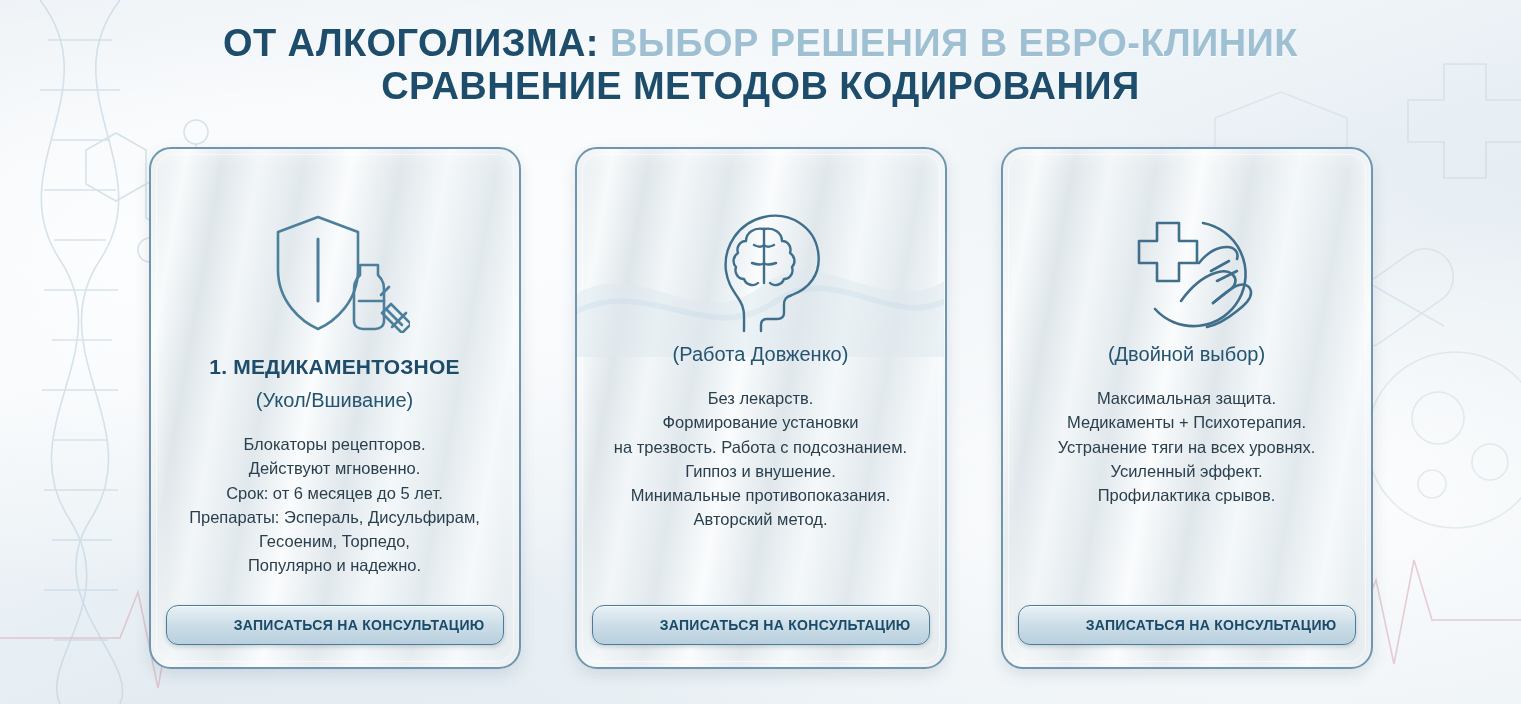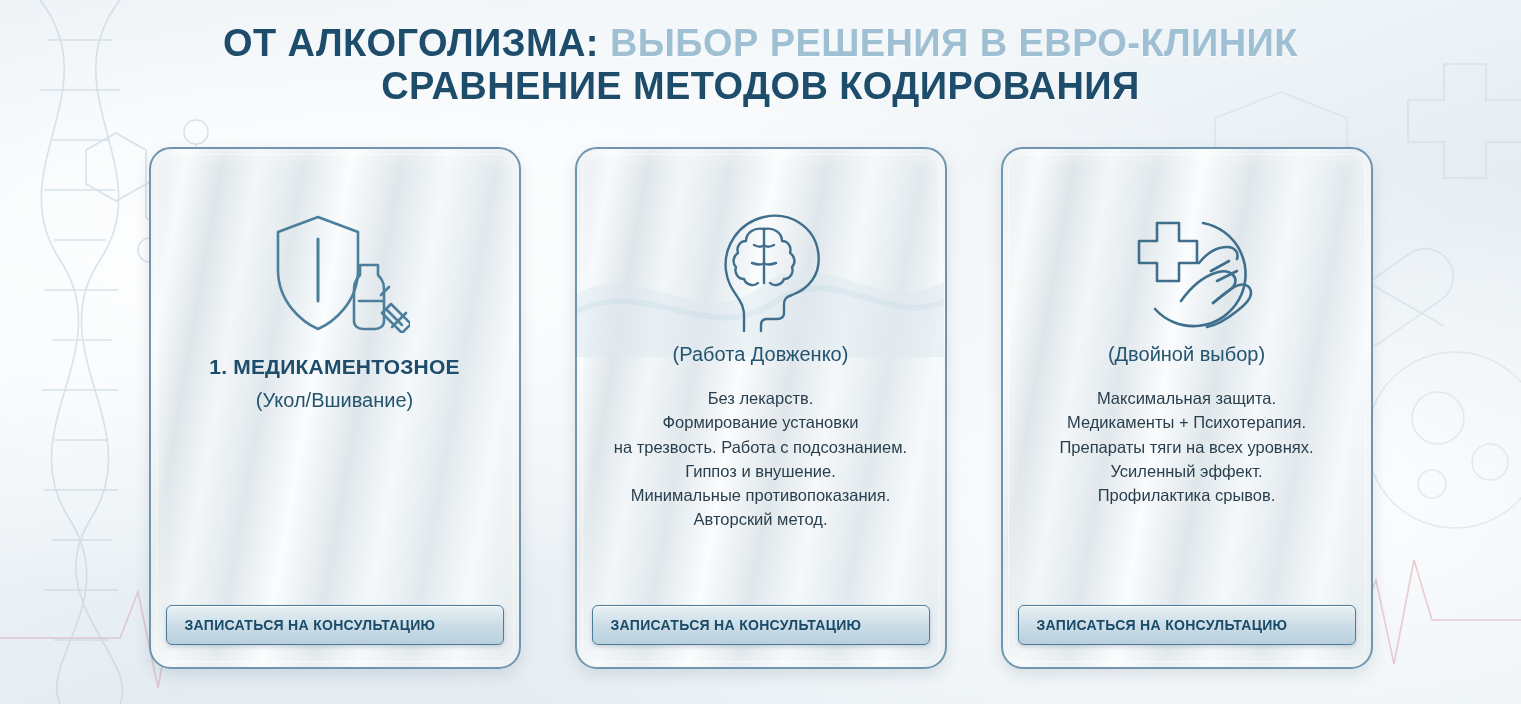--- a/index.html
+++ b/index.html
@@ -125,28 +125,28 @@
     z-index: 2;
     white-space: pre-line;
   }
   .card-cta {
     position: absolute;
     bottom: 22px;
     left: 50%;
     transform: translateX(-50%);
     min-width: 300px;
     padding: 11px 18px;
-    border-radius: 6px;
+    border-radius: 12px;
     border: 1px solid #4a7c99;
     background: linear-gradient(180deg, #e9f1f5 0%, #ccdde7 50%, #b9d0de 100%);
     color: #194a67;
     font-size: 14px;
     font-weight: bold;
     letter-spacing: 0.3px;
-    text-align: left;
+    text-align: right;
     text-transform: uppercase;
     box-shadow: 0 2px 4px rgba(40,70,90,0.2), inset 0 1px 0 rgba(255,255,255,0.85);
     cursor: pointer;
     z-index: 3;
   }
 
   
   .wave-bg {
     position: absolute;
     top: 60px;
@@ -230,20 +230,26 @@
           <path d="M100 60 h18 v10 c6 6 6 10 6 18 v28 c0 5 -4 8 -9 8 h-12 c-5 0 -9 -3 -9 -8 V88 c0 -8 0 -12 6 -18z"></path>
           <path d="M99 96 h25"></path>
           <path d="M132 122 l14 -14"></path>
           <path d="M126 104 l16 16"></path>
           <path d="M131 99 l-9 9 l20 20 l9 -9z"></path>
           <path d="M121 90 l8 -8"></path>
         </svg>
       </div>
       <div class="card-title">1. Медикаментозное</div>
       <div class="card-subtitle">(Укол/Вшивание)</div>
+      <div class="card-body">Блокаторы рецепторов.
+Действуют мгновенно.
+Срок: от 6 месяцев до 5 лет.
+Препараты: Эспераль, Дисульфирам,
+Гесоеним, Торпедо,
+Популярно и надежно.</div>
       <div class="card-cta">Записаться на консультацию</div>
     </div>
 
     <div class="card">
       <div class="wave-bg">
         <svg viewBox="0 0 372 150" preserveAspectRatio="none" xmlns="http://www.w3.org/2000/svg">
           <path d="M-10 92 C60 40 120 130 186 78 C250 28 310 120 382 66 L382 150 L-10 150 Z" fill="#dfeaf0" opacity="0.85"></path>
           <path d="M-10 108 C70 62 130 142 200 94 C264 50 320 128 382 88" fill="none" stroke="#cfe0ea" stroke-width="6"></path>
         </svg>
       </div>
@@ -273,20 +279,20 @@
           <path d="M96 18 a52 52 0 1 1 -48 86"></path>
           <path d="M74 96 c10 -14 22 -24 34 -28 c8 -3 14 -2 18 2 c4 4 3 10 -2 14 l-18 14"></path>
           <path d="M106 98 c10 -8 18 -16 26 -18 c7 -2 12 2 12 8 c0 6 -6 12 -14 18 c-10 8 -20 14 -30 16"></path>
           <path d="M92 58 c8 -10 18 -16 28 -16 c8 0 12 6 10 12"></path>
           <path d="M104 66 l18 -10 M110 76 l20 -10"></path>
         </svg>
       </div>
       <div class="card-subtitle">(Двойной выбор)</div>
       <div class="card-body">Максимальная защита.
 Медикаменты + Психотерапия.
-Препараты тяги на всех уровнях.
+Устранение тяги на всех уровнях.
 Усиленный эффект.
 Профилактика срывов.</div>
       <div class="card-cta">Записаться на консультацию</div>
     </div>
 
   </div>
 </div>
 
 </body></html>

